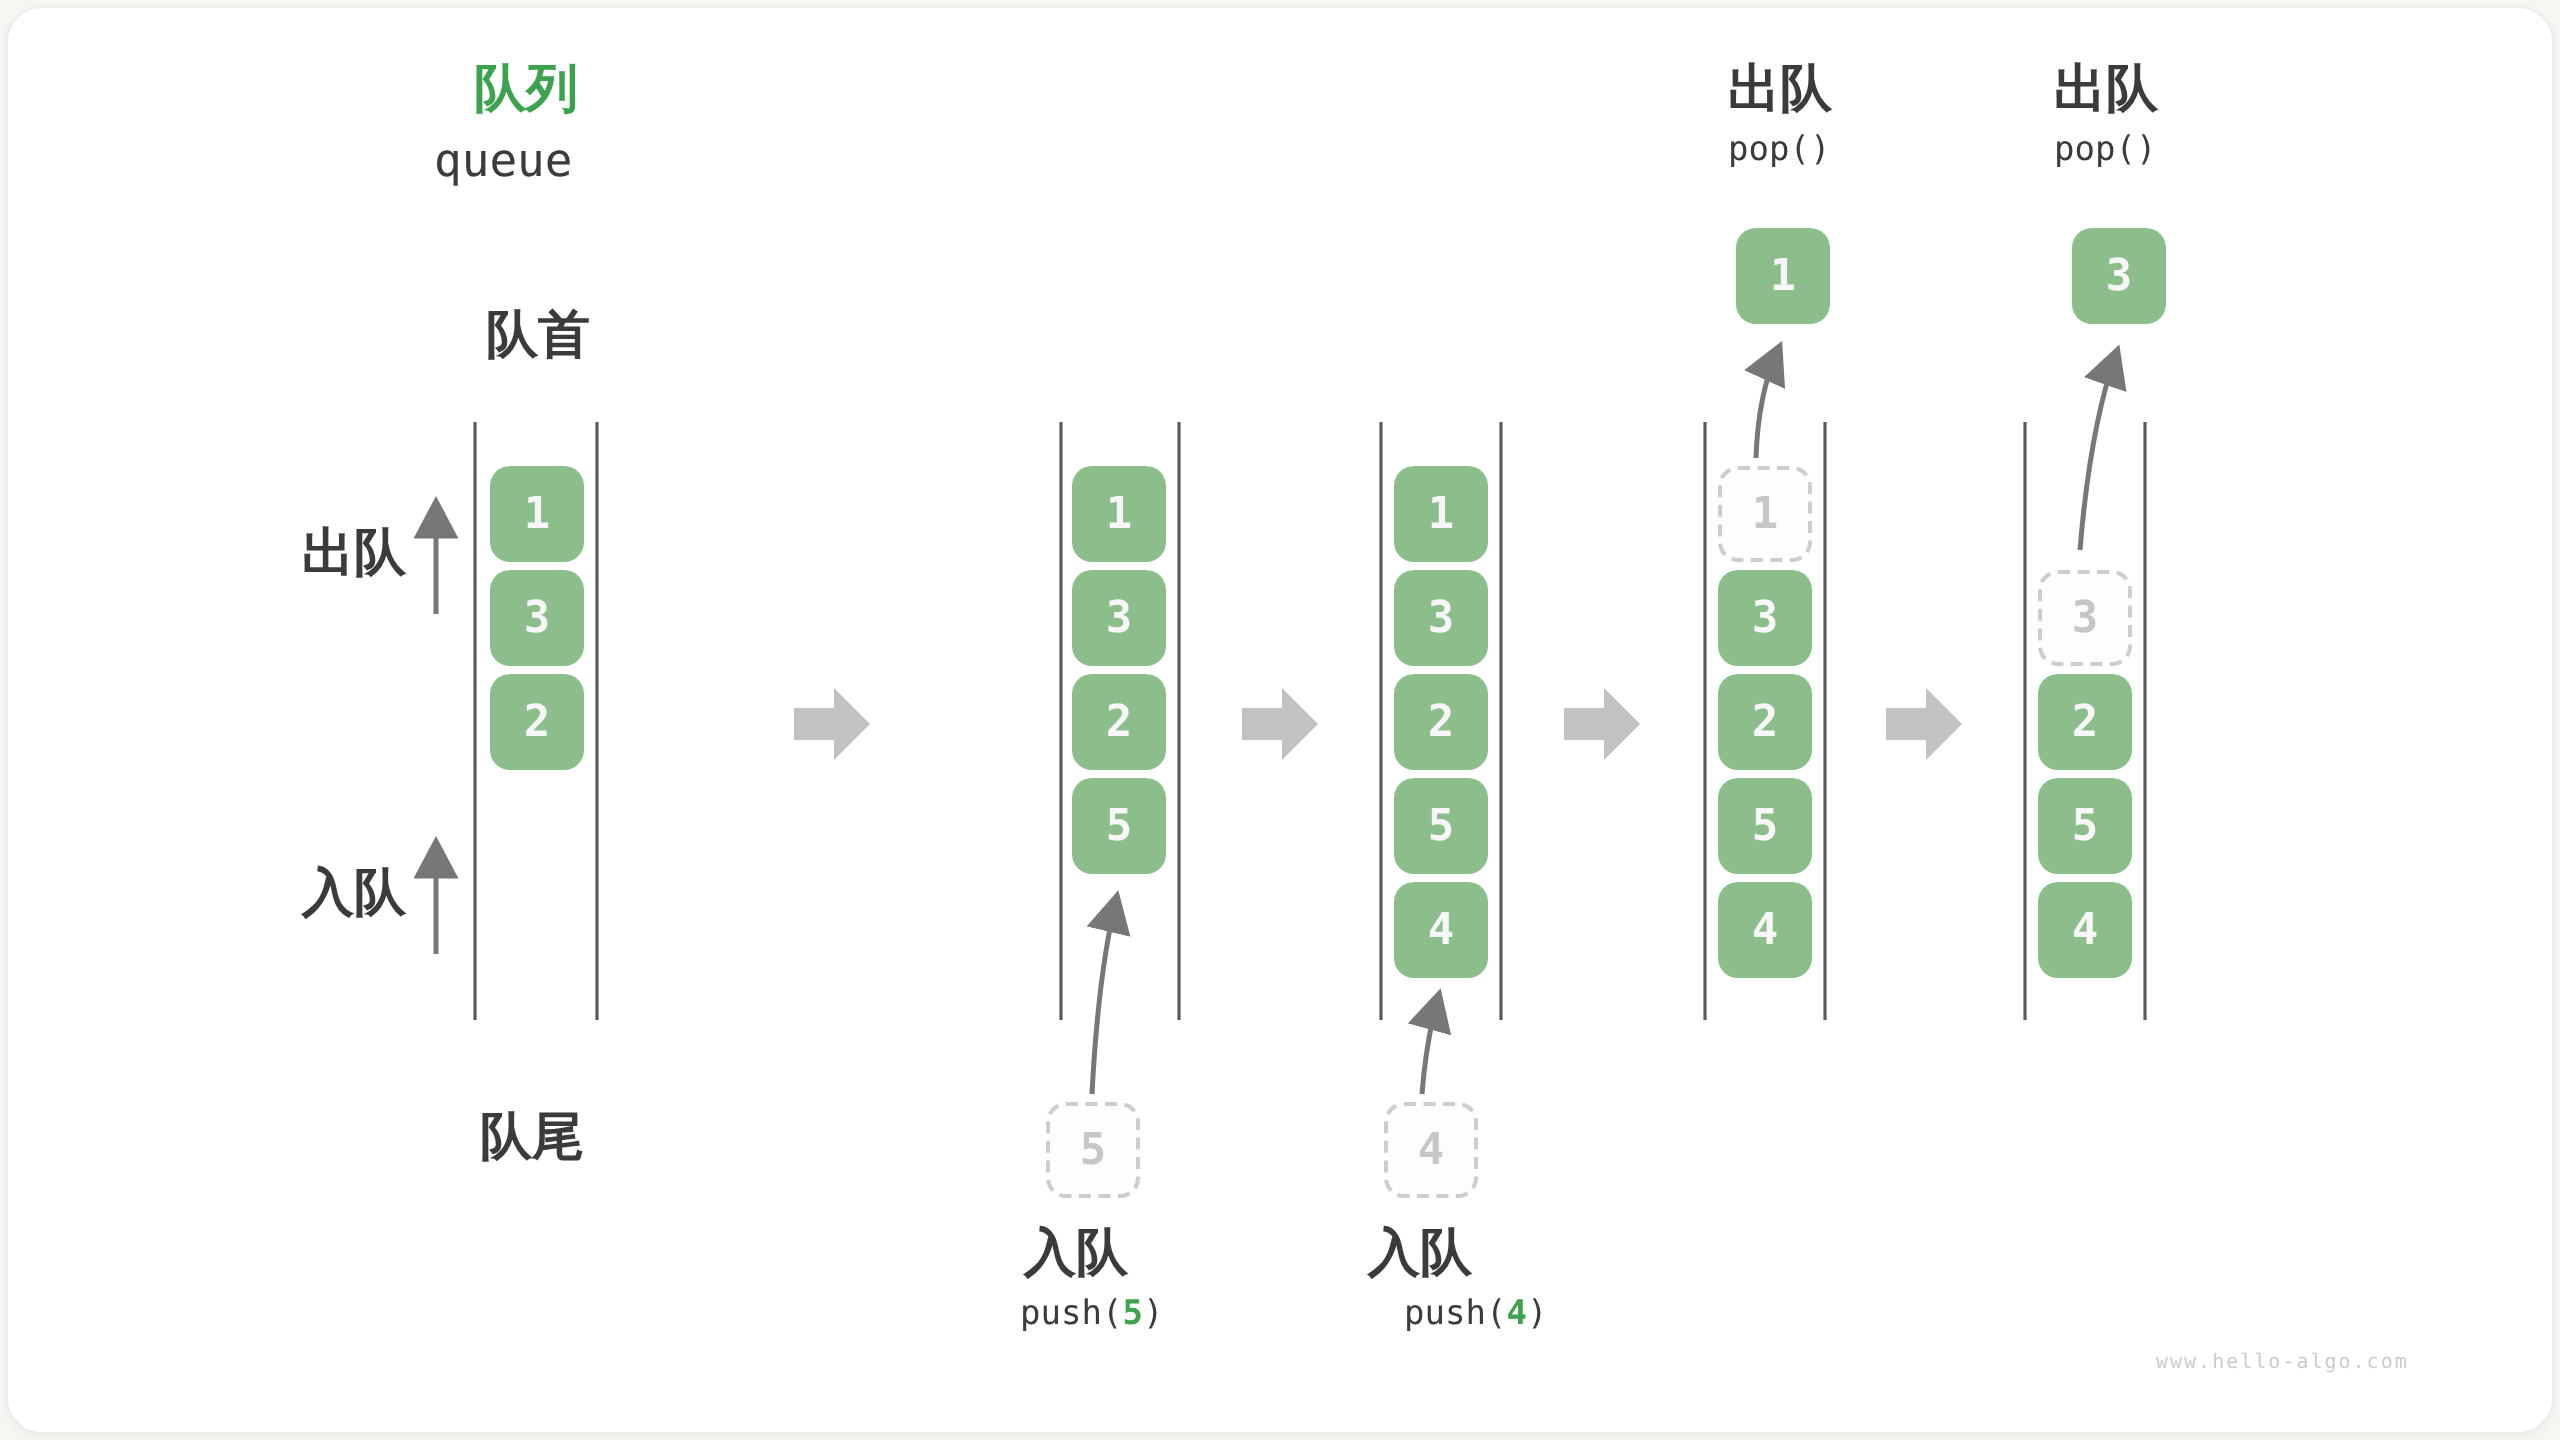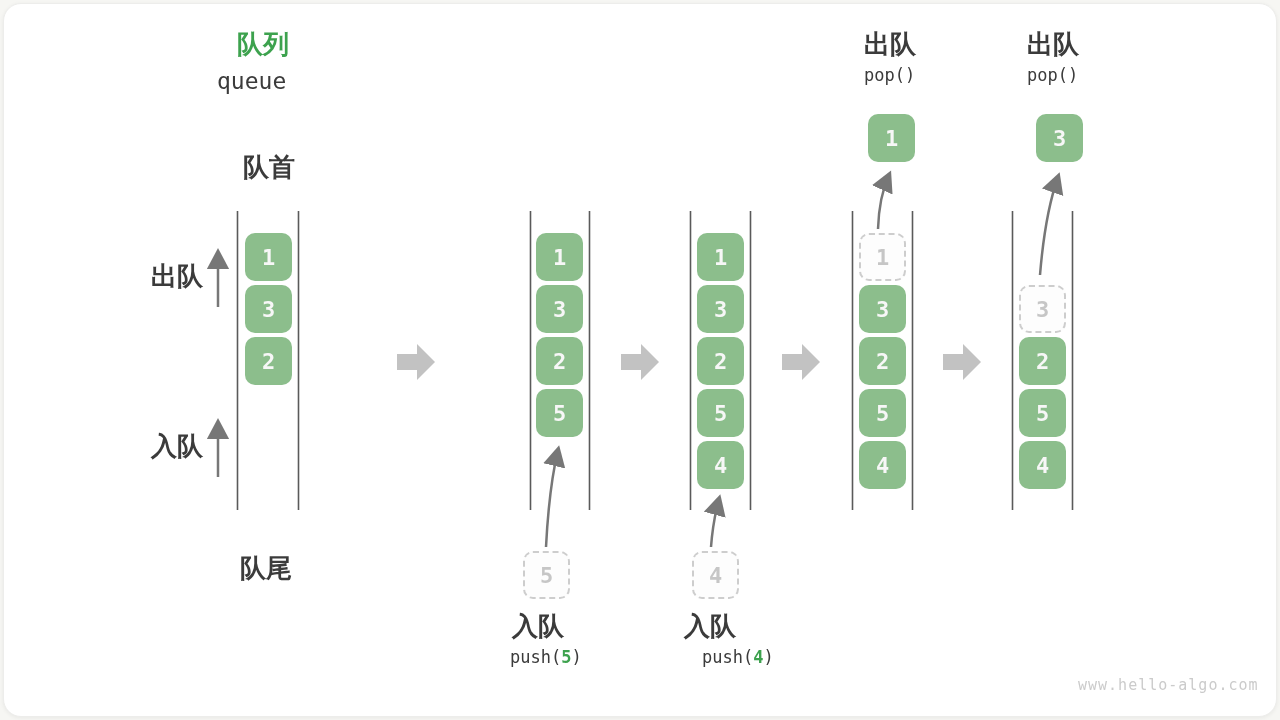--- a/index.html
+++ b/index.html
@@ -47,21 +47,21 @@
     font-family:"DejaVu Sans Mono","Liberation Mono",monospace;
     font-weight:bold;font-size:22px;
     display:flex;align-items:center;justify-content:center;
   }
   .ghost{
     background:#FDFDFD;border:2px dashed var(--ghost-border);
     width:43px;height:44px;color:var(--ghost-text);
   }
   .watermark{
     font-family:"DejaVu Sans Mono","Liberation Mono",monospace;
-    font-size:15px;color:var(--watermark);letter-spacing:1px;white-space:nowrap;
+    font-size:10px;color:var(--watermark);letter-spacing:1px;white-space:nowrap;
   }
 </style>
 </head>
 <body>
 
 <div class="card"></div>
 <div class="stage">
 
   <svg class="overlay" width="1280" height="720" viewBox="0 0 1280 720">
     <defs>

